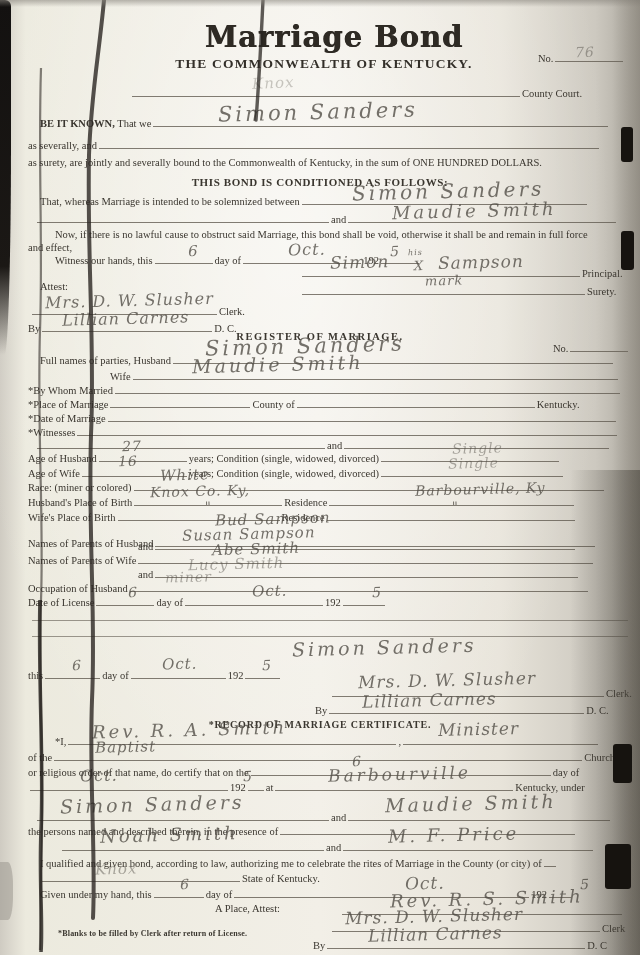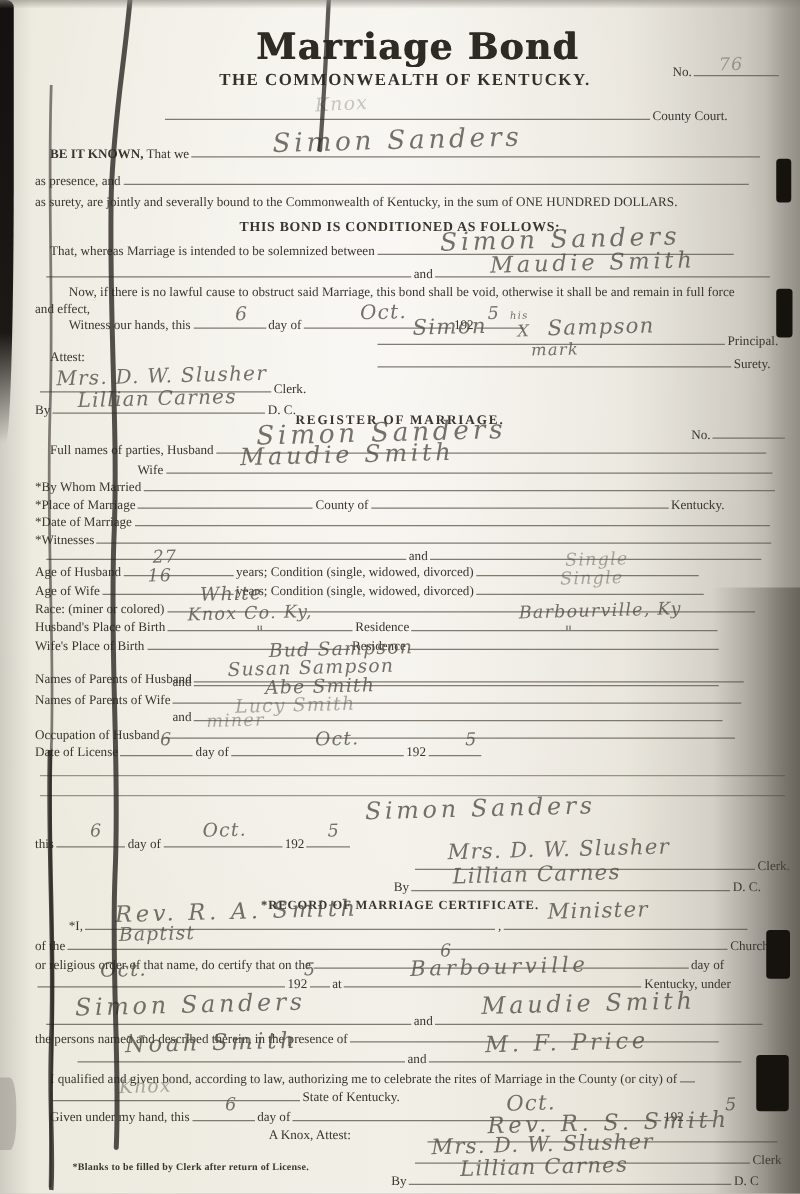--- a/index.html
+++ b/index.html
@@ -65,21 +65,21 @@
   <div class="l" style="top:88px;left:130px;">
     <span class="ul" style="width:388px;"></span><span>County Court.</span>
   </div>
 
   <span class="hw big" style="top:100px;left:218px;font-size:21px;">Simon Sanders</span>
   <div class="l" style="top:118px;left:40px;">
     <span class="b">BE IT KNOWN,</span>
     <span>That we</span><span class="ul" style="width:455px;"></span>
   </div>
   <div class="l" style="top:140px;left:28px;">
-    <span>as presence, and</span><span class="ul" style="width:500px;"></span>
+    <span>as severally, and</span><span class="ul" style="width:500px;"></span>
   </div>
   <div class="l" style="top:157px;left:28px;">as surety, are jointly and severally bound to the Commonwealth of Kentucky, in the sum of ONE HUNDRED DOLLARS.</div>
   <div class="l c h2" style="top:176px;">THIS BOND IS CONDITIONED AS FOLLOWS:</div>
 
   <span class="hw big" style="top:179px;left:352px;font-size:20px;">Simon Sanders</span>
   <div class="l" style="top:196px;left:40px;">
     <span>That, whereas Marriage is intended to be solemnized between</span><span class="ul" style="width:285px;"></span>
   </div>
   <span class="hw big" style="top:200px;left:392px;font-size:18px;">Maudie Smith</span>
   <div class="l" style="top:214px;left:35px;">
@@ -265,21 +265,21 @@
   <span class="hw" style="top:873px;left:405px;font-size:17px;">Oct.</span>
   <span class="hw" style="top:876px;left:580px;font-size:14px;">5</span>
   <div class="l" style="top:889px;left:40px;">
     <span>Given under my hand, this</span><span class="ul" style="width:50px;"></span><span>day of</span><span class="ul" style="width:295px;"></span><span>192</span><span class="ul" style="width:22px;"></span>
   </div>
 
   <span class="hw big" style="top:888px;left:390px;font-size:18px;">Rev. R. S. Smith</span>
   <div class="l" style="top:906px;left:340px;">
     <span class="ul" style="width:280px;"></span>
   </div>
-  <div class="l" style="top:903px;left:215px;">A Knox, Attest:</div>
+  <div class="l" style="top:903px;left:215px;">A Place, Attest:</div>
   <span class="hw" style="top:906px;left:345px;font-size:17px;">Mrs. D. W. Slusher</span>
   <div class="l" style="top:923px;left:330px;">
     <span class="ul" style="width:268px;"></span><span>Clerk</span>
   </div>
   <span class="hw" style="top:924px;left:368px;font-size:17px;">Lillian Carnes</span>
   <div class="l" style="top:940px;left:313px;">
     <span>By</span><span class="ul" style="width:258px;"></span><span>D. C</span>
   </div>
 
   <div class="l foot" style="top:929px;left:58px;">*Blanks to be filled by Clerk after return of License.</div>

